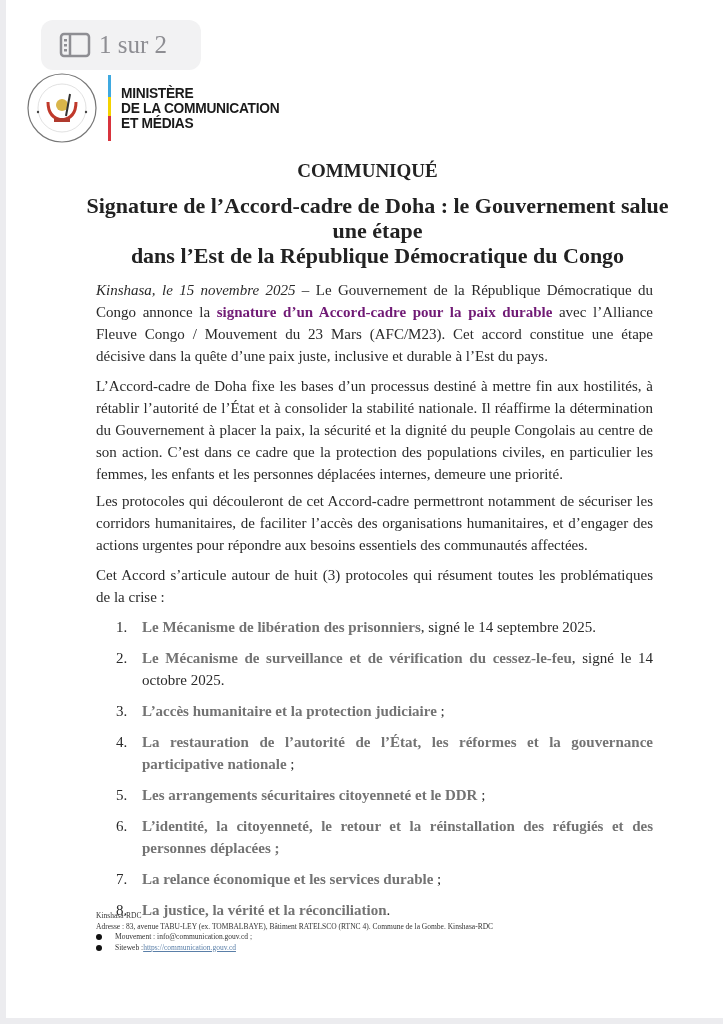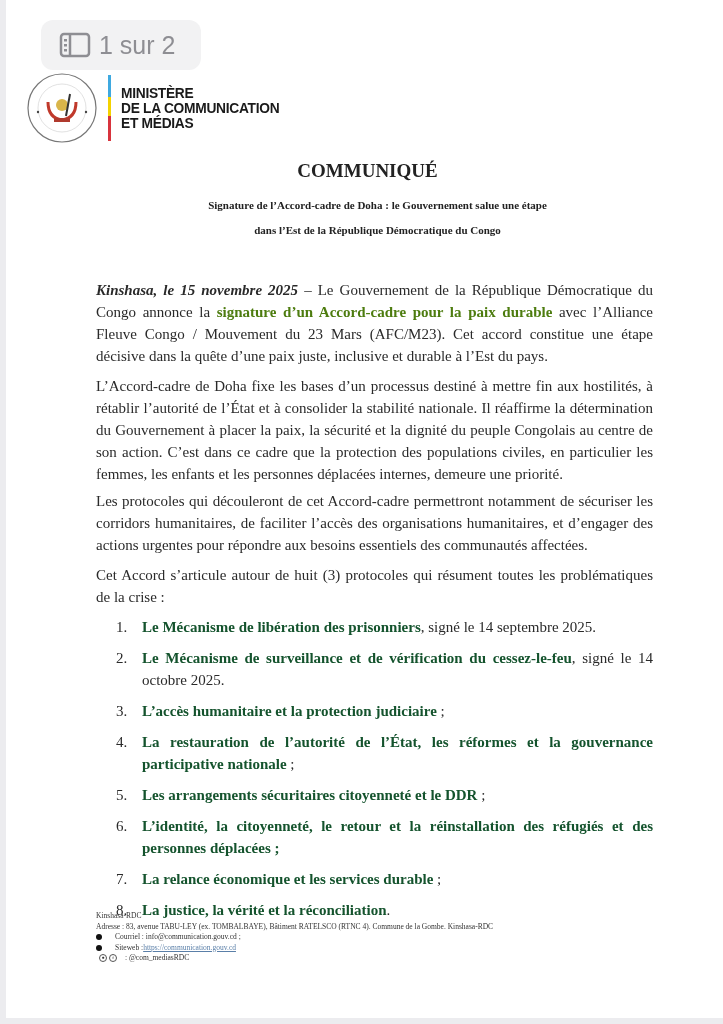--- a/index.html
+++ b/index.html
@@ -5,21 +5,21 @@
   * { margin: 0; padding: 0; box-sizing: border-box; }
   html, body { width: 723px; height: 1024px; overflow: hidden; background: #ececef; }
   .viewer {
     position: absolute; left: 6px; top: 0; width: 717px; height: 1018px;
     background: #ffffff;
   }
   .page-indicator {
     position: absolute; left: 35px; top: 20px; width: 160px; height: 50px;
     background: #f2f2f3; border-radius: 12px;
     display: flex; align-items: center; padding-left: 18px;
-    color: #8e8e93; font-family: Liberation Sans, sans-serif; font-size: 25px;
+    color: #8e8e93; font-family: Liberation Serif, serif; font-size: 25px;
     z-index: 3;
   }
   .page-indicator svg { width: 32px; height: 26px; margin-right: 8px; }
   .logo-block {
     position: absolute; left: 18px; top: 68px; width: 272px; height: 80px;
     display: flex; align-items: center;
   }
   .seal { width: 72px; height: 72px; margin-left: 2px; }
   .tricolor {
     width: 3px; height: 66px; margin-left: 10px; margin-right: 10px;
@@ -32,40 +32,40 @@
   .doc {
     position: absolute; left: 0; top: 0; width: 717px;
     font-family: "Liberation Serif", serif; color: #222;
   }
   .title {
     position: absolute; top: 160px; left: 0; width: 723px; text-align: center;
     font-weight: bold; font-size: 19px;
   }
   .subtitle {
     position: absolute; top: 193px; left: 80px; width: 583px; text-align: center;
-    font-weight: bold; font-size: 11px; line-height: 25px;
+    font-weight: bold; font-size: 22px; line-height: 25px;
   }
   .para {
     position: absolute; left: 90px; width: 557px;
     font-size: 15px; line-height: 22px; text-align: justify; color: #2a2a2a;
   }
   .p1 { top: 279px; }
   .p2 { top: 375px; }
   .p3 { top: 490px; }
   .p4 { top: 564px; }
-  .para b { color: #4d7c0f; }
-  .para i { font-weight: bold; }
+  .para b { color: #701a75; }
+  .para i { font-weight: normal; }
   .list {
     position: absolute; left: 110px; top: 616px; width: 537px; list-style: none;
     font-size: 15px; line-height: 22px; color: #2a2a2a;
   }
   .list li { display: flex; margin-bottom: 9px; text-align: justify; }
   .list .num { width: 26px; flex: none; }
   .list .txt { flex: 1; }
-  .list b { color: #14532d; }
+  .list b { color: #737373; }
   .footer {
     position: absolute; left: 90px; top: 911px; width: 520px;
     font-family: Liberation Serif, serif; font-size: 7.5px; line-height: 10.5px; color: #333;
   }
   .footer .row { display: flex; align-items: center; }
   .footer .bullet { width: 6px; height: 6px; border-radius: 50%; background: #111; margin-right: 13px; }
   .footer a { color: #5a7fa8; text-decoration: underline; }
   .social { display: flex; align-items: center; margin-left: 3px; }
   .social span.c {
     width: 8px; height: 8px; border: 1px solid #555; border-radius: 50%;
@@ -153,29 +153,22 @@
           <span class="num">8.</span>
           <span class="txt"><b>La justice, la vérité et la réconciliation</b><span>.</span></span>
         </li>
     </ol>
 
     <div class="footer">
       <div>Kinshasa-RDC</div>
       <div>Adresse : 83, avenue TABU-LEY (ex. TOMBALBAYE), Bâtiment RATELSCO (RTNC 4). Commune de la Gombe. Kinshasa-RDC</div>
       <div class="row">
         <span class="bullet"></span>
-        <span>Courriel : info@communication.gouv.cd ;</span>
+        <span>Mouvement : info@communication.gouv.cd ;</span>
       </div>
       <div class="row">
         <span class="bullet"></span>
         <span>Siteweb : </span>
         <a>https://communication.gouv.cd</a>
       </div>
-      <div class="row">
-        <span class="social">
-          <span class="c">●</span>
-          <span class="c">f</span>
-        </span>
-        <span style="margin-left:6px"> : @com_mediasRDC</span>
-      </div>
     </div>
   </div>
 </div>
 
 </body></html>

